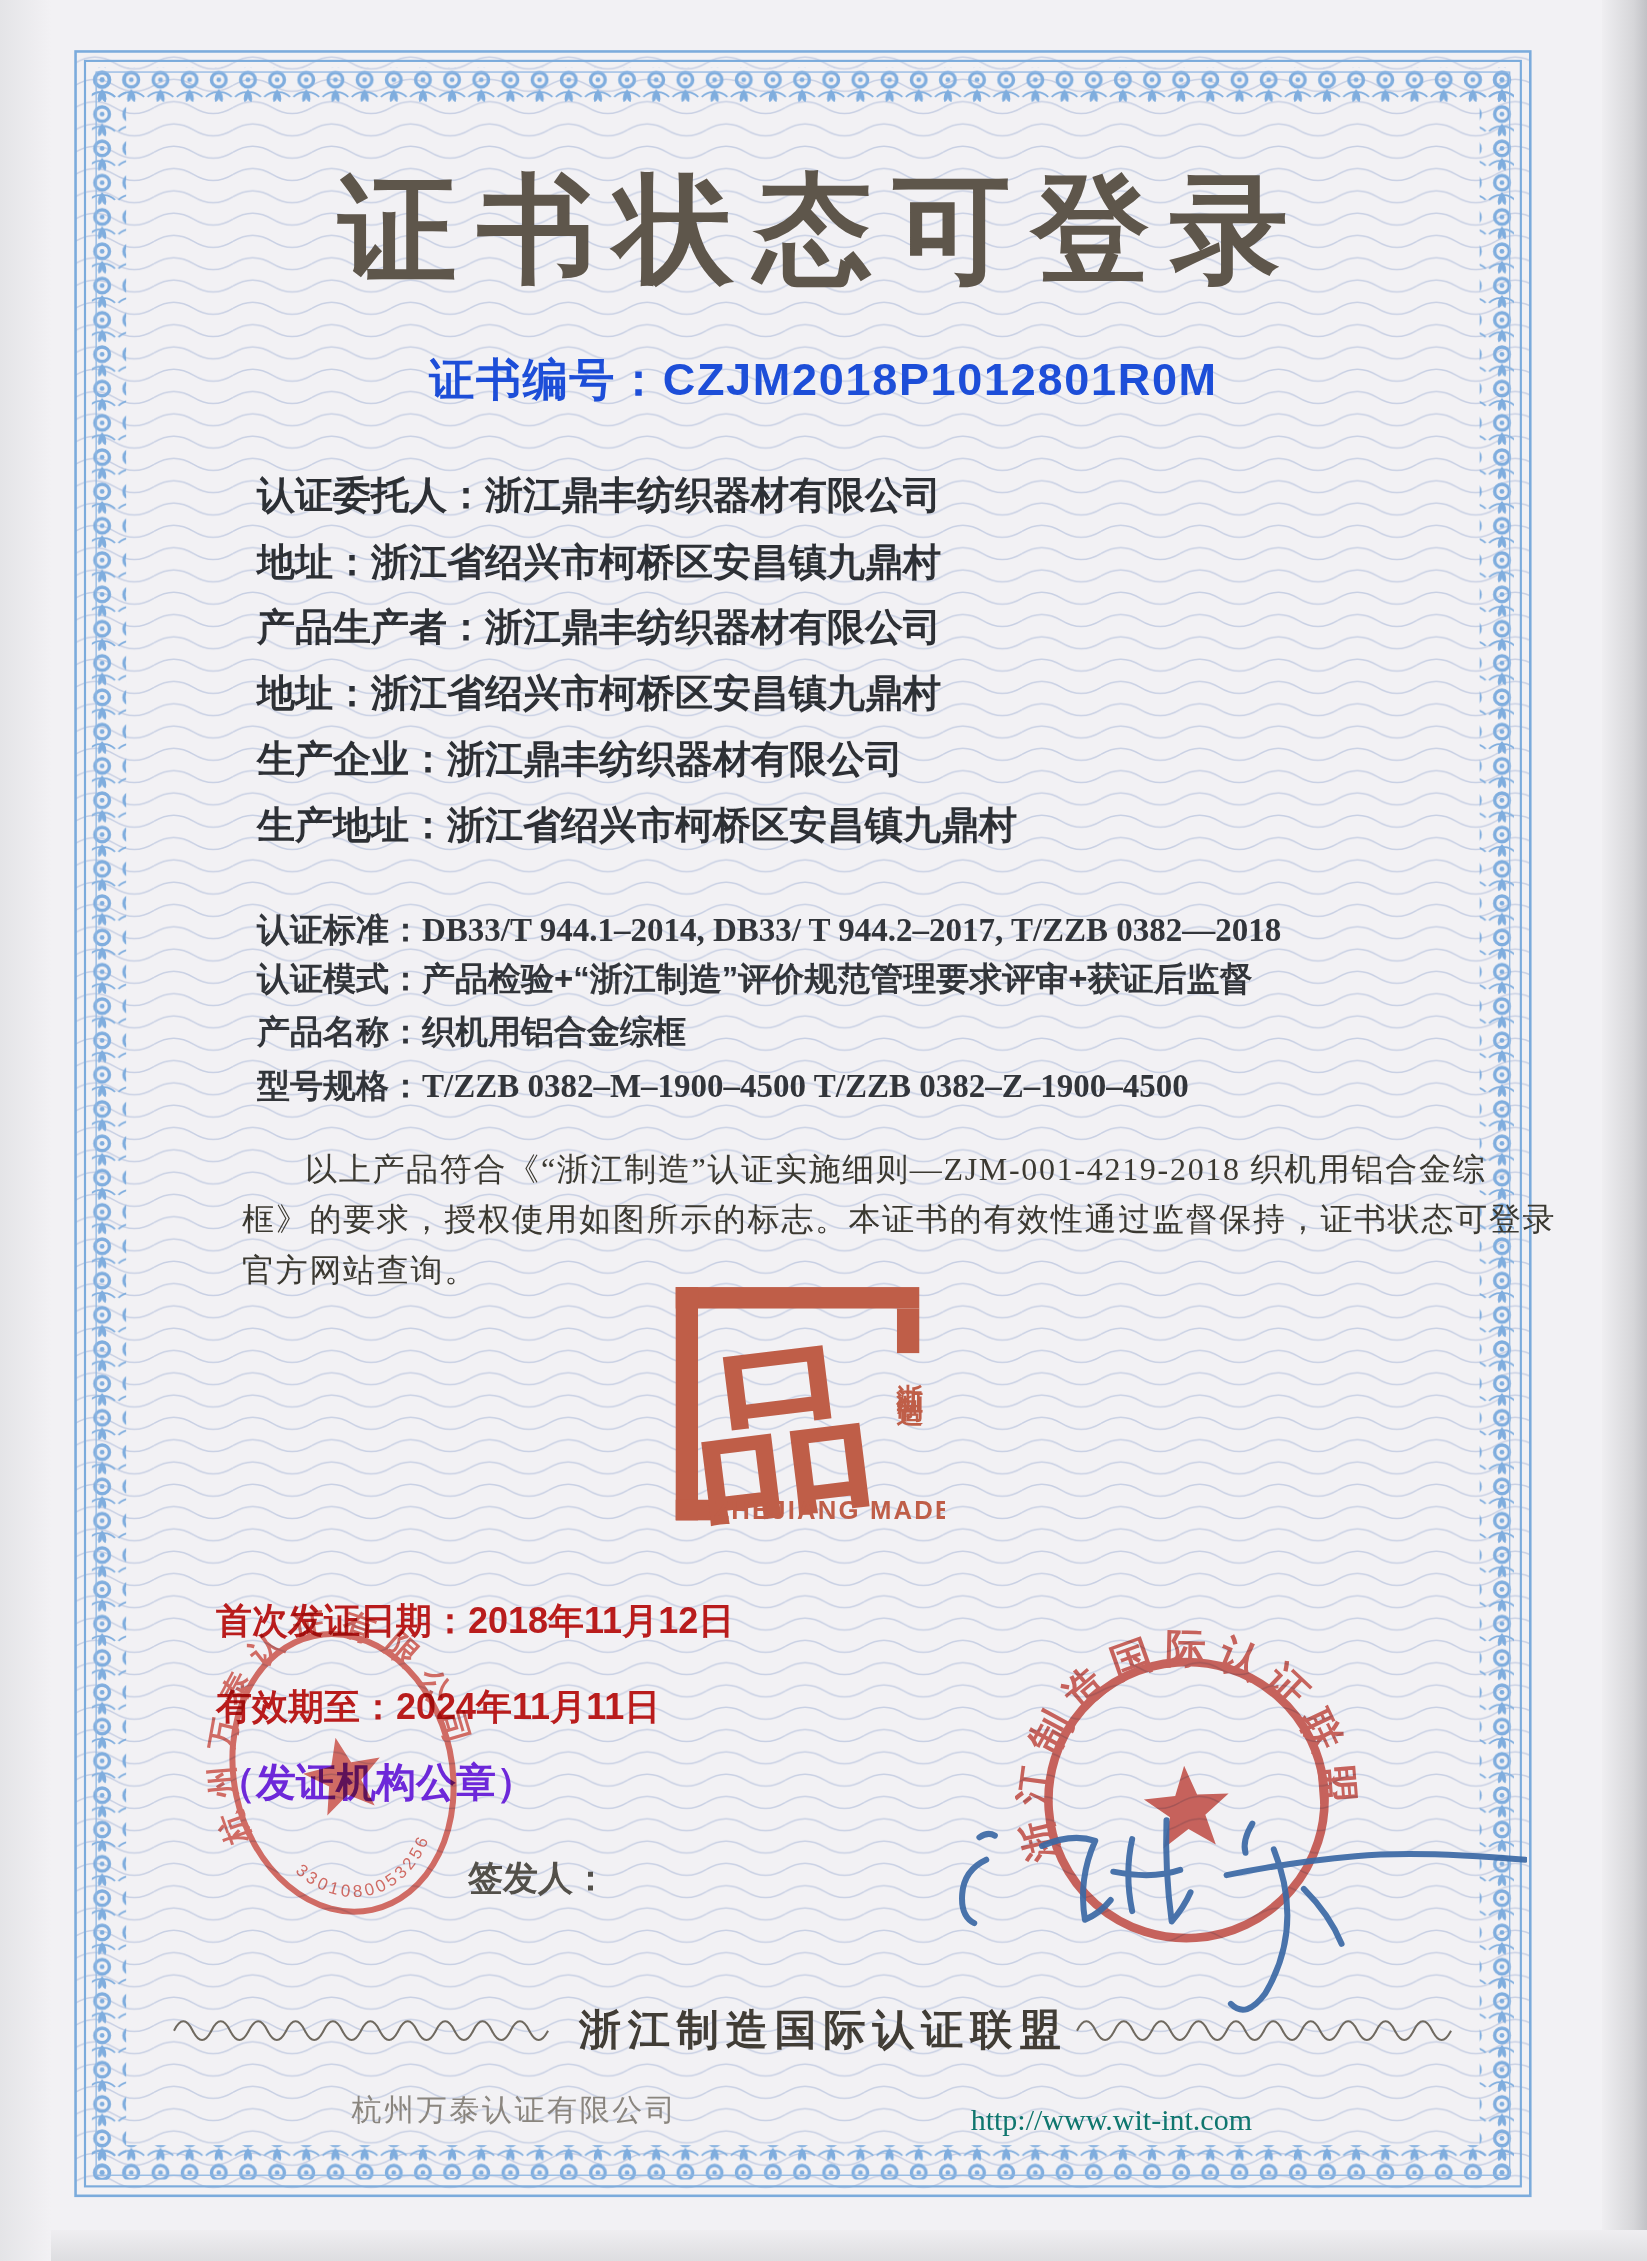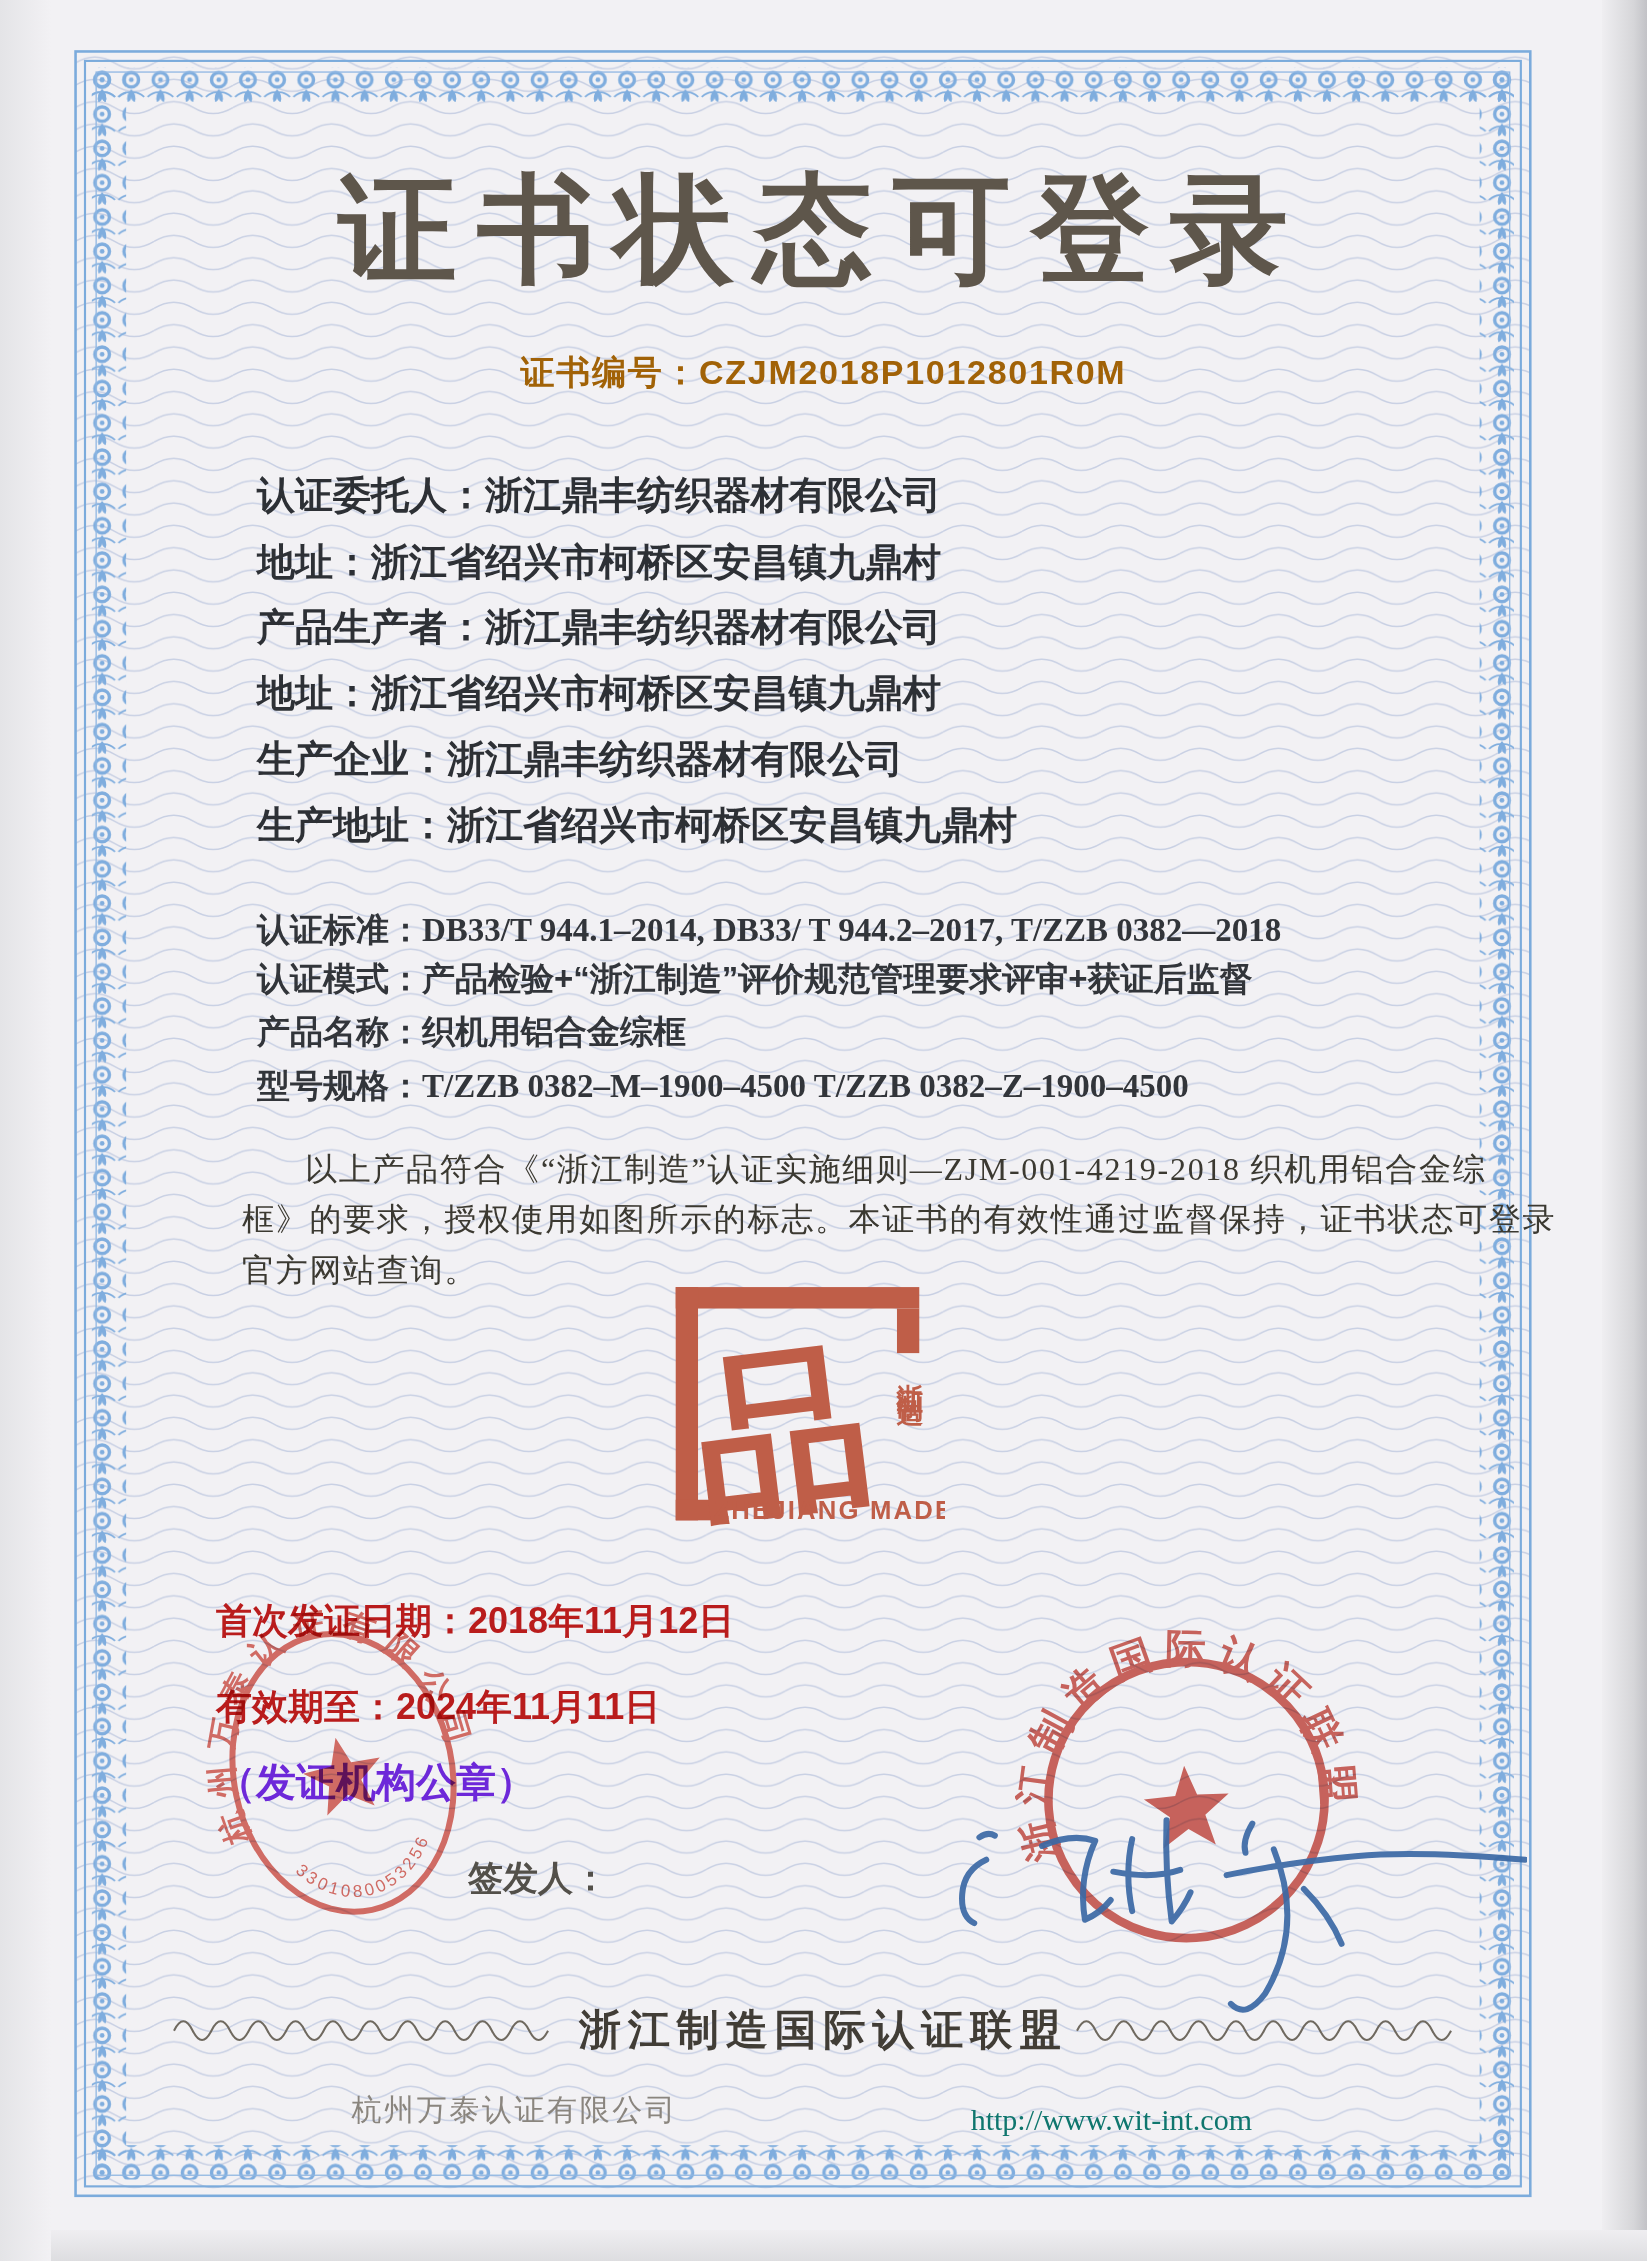--- a/index.html
+++ b/index.html
@@ -9,21 +9,21 @@
   .line{position:absolute;left:257px;white-space:nowrap;}
   .fieldline{font-family:"Liberation Sans",sans-serif;font-weight:bold;color:#2d3035;font-size:38px;}
   .specline{font-family:"Liberation Sans",sans-serif;font-weight:bold;color:#32353a;font-size:33px;}
   .specline .val{font-family:"Liberation Serif",serif;font-weight:bold;}
   .stmt{position:absolute;left:242px;white-space:nowrap;font-family:"Liberation Serif",serif;
         font-size:32px;color:#3b3931;letter-spacing:1.7px;}
   .title{position:absolute;top:151px;left:0;width:100%;text-align:center;
          font-family:"Liberation Serif",serif;font-weight:bold;font-size:118px;
          letter-spacing:20.6px;color:#5e564b;white-space:nowrap;}
   .certno{position:absolute;top:350px;left:0;width:100%;text-align:center;white-space:nowrap;
-          font-family:"Liberation Sans",sans-serif;font-weight:bold;font-size:34px;color:#a16207;letter-spacing:1.7px;}
+          font-family:"Liberation Sans",sans-serif;font-weight:bold;font-size:45px;color:#1d4ed8;letter-spacing:1.7px;}
   .dateline{position:absolute;left:216px;white-space:nowrap;font-family:"Liberation Sans",sans-serif;
             font-weight:bold;font-size:36px;color:#b91c1c;}
   .sealnote{position:absolute;left:216px;top:1755px;white-space:nowrap;font-family:Liberation Serif, serif;
             font-weight:bold;font-size:40px;color:#6d28d9;}
   .signer{position:absolute;left:468px;top:1855px;white-space:nowrap;font-family:"Liberation Sans",sans-serif;
           font-weight:bold;font-size:35px;color:#53504a;}
   .alliance{position:absolute;top:2002px;left:0;width:100%;text-align:center;white-space:nowrap;
             font-family:"Liberation Sans",sans-serif;font-weight:bold;font-size:42px;
             letter-spacing:6.9px;color:#413d36;}
   .footer-issuer{position:absolute;left:326px;top:2090px;width:377px;text-align:center;white-space:nowrap;

